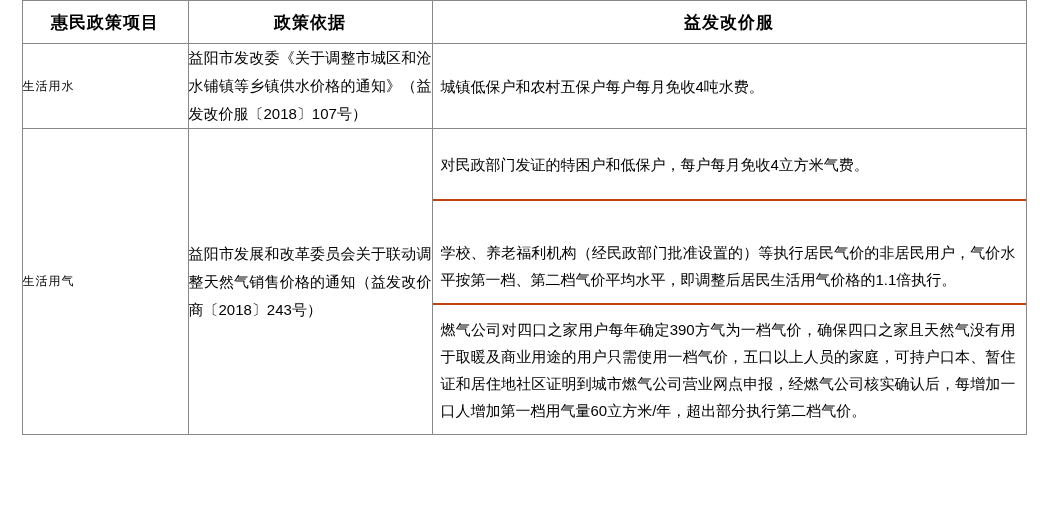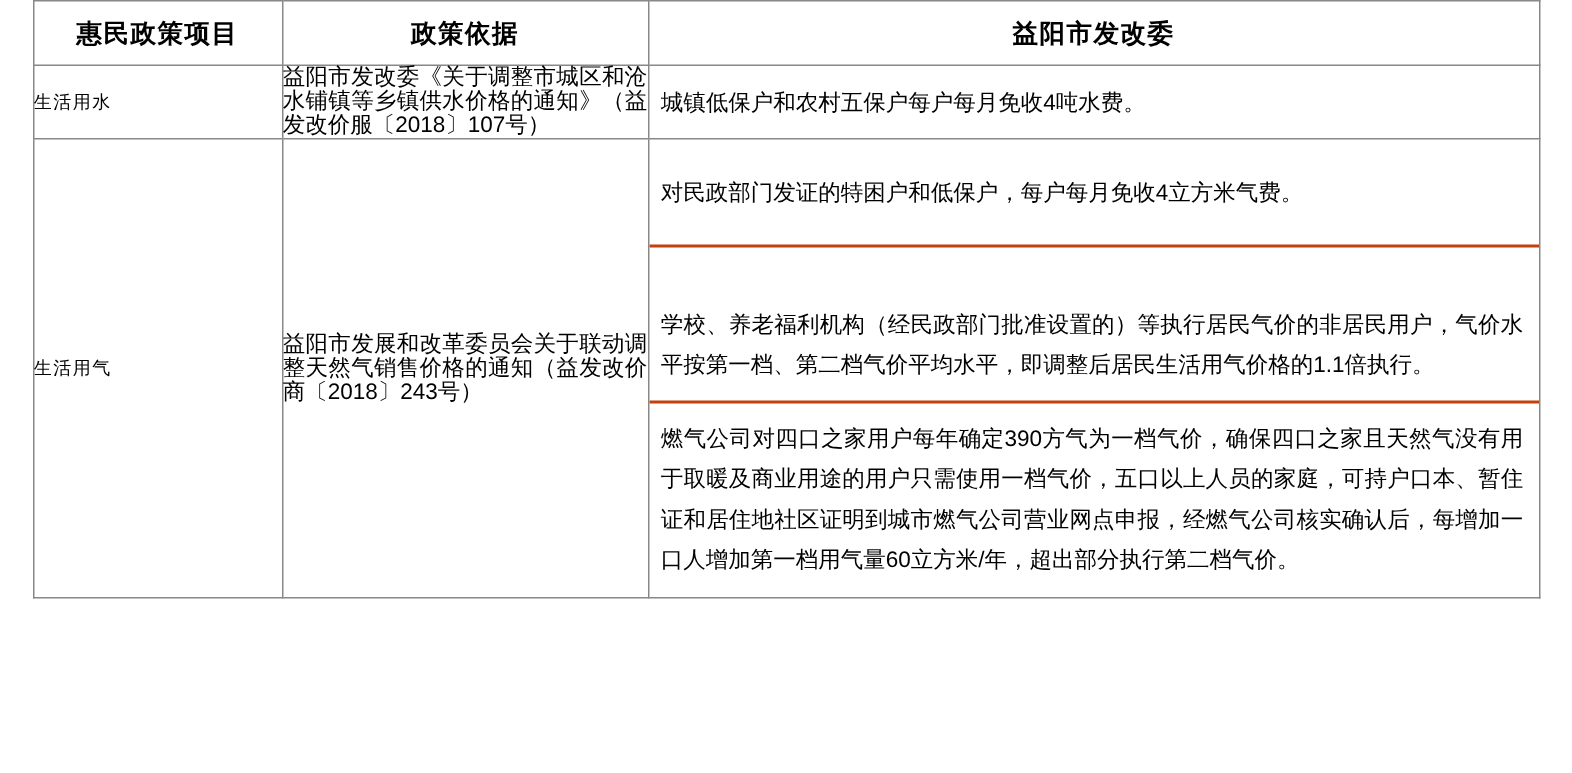--- a/index.html
+++ b/index.html
@@ -53,21 +53,21 @@
   .col-basis { width: 244px; }
   .col-content { width: 594px; }
 
   .cell-item {
     text-align: left;
     font-size: 12px;
     letter-spacing: 1px;
   }
   .cell-basis {
     font-size: 15px;
-    line-height: 16px;
+    line-height: 28px;
     padding: 8px 10px;
     text-align: justify;
     margin-top: 20px;
   }
   .content-block {
     font-size: 15px;
     line-height: 27px;
     padding: 10px 10px 10px 8px;
     text-align: justify;
     border-bottom: 2px solid #c2410c;
@@ -84,39 +84,39 @@
   .water-content {
     font-size: 15px;
     line-height: 27px;
     padding: 10px 10px 10px 8px;
   }
   .gas-row-height {
     height: 305px;
   }
   .b1 { height: 72px; display: flex; align-items: center; }
   .b2 { height: 104px; display: flex; align-items: flex-end; }
-  .b3 { height: 129px; display: flex; }
+  .b3 { height: 129px; display: flex; align-items: center; }
 </style>
 </head>
 <body>
 
 <div class="page">
 
 
   <table class="policy-table">
     <colgroup>
       <col class="col-item">
       <col class="col-basis">
       <col class="col-content">
     </colgroup>
     <thead>
       <tr>
         <th class="hdr col-item">惠民政策项目</th>
         <th class="hdr col-basis">政策依据</th>
-        <th class="hdr col-content">益阳市发改委</th>
+        <th class="hdr col-content">益发改价服</th>
       </tr>
     </thead>
     <tbody>
       <tr>
         <td class="cell-item">生活用水</td>
         <td class="cell-basis">益阳市发改委《关于调整市城区和沧水铺镇等乡镇供水价格的通知》（益发改价服〔2018〕107号）</td>
         <td class="content-cell">
           <div class="water-content">城镇低保户和农村五保户每户每月免收4吨水费。</div>
         </td>
       </tr>

